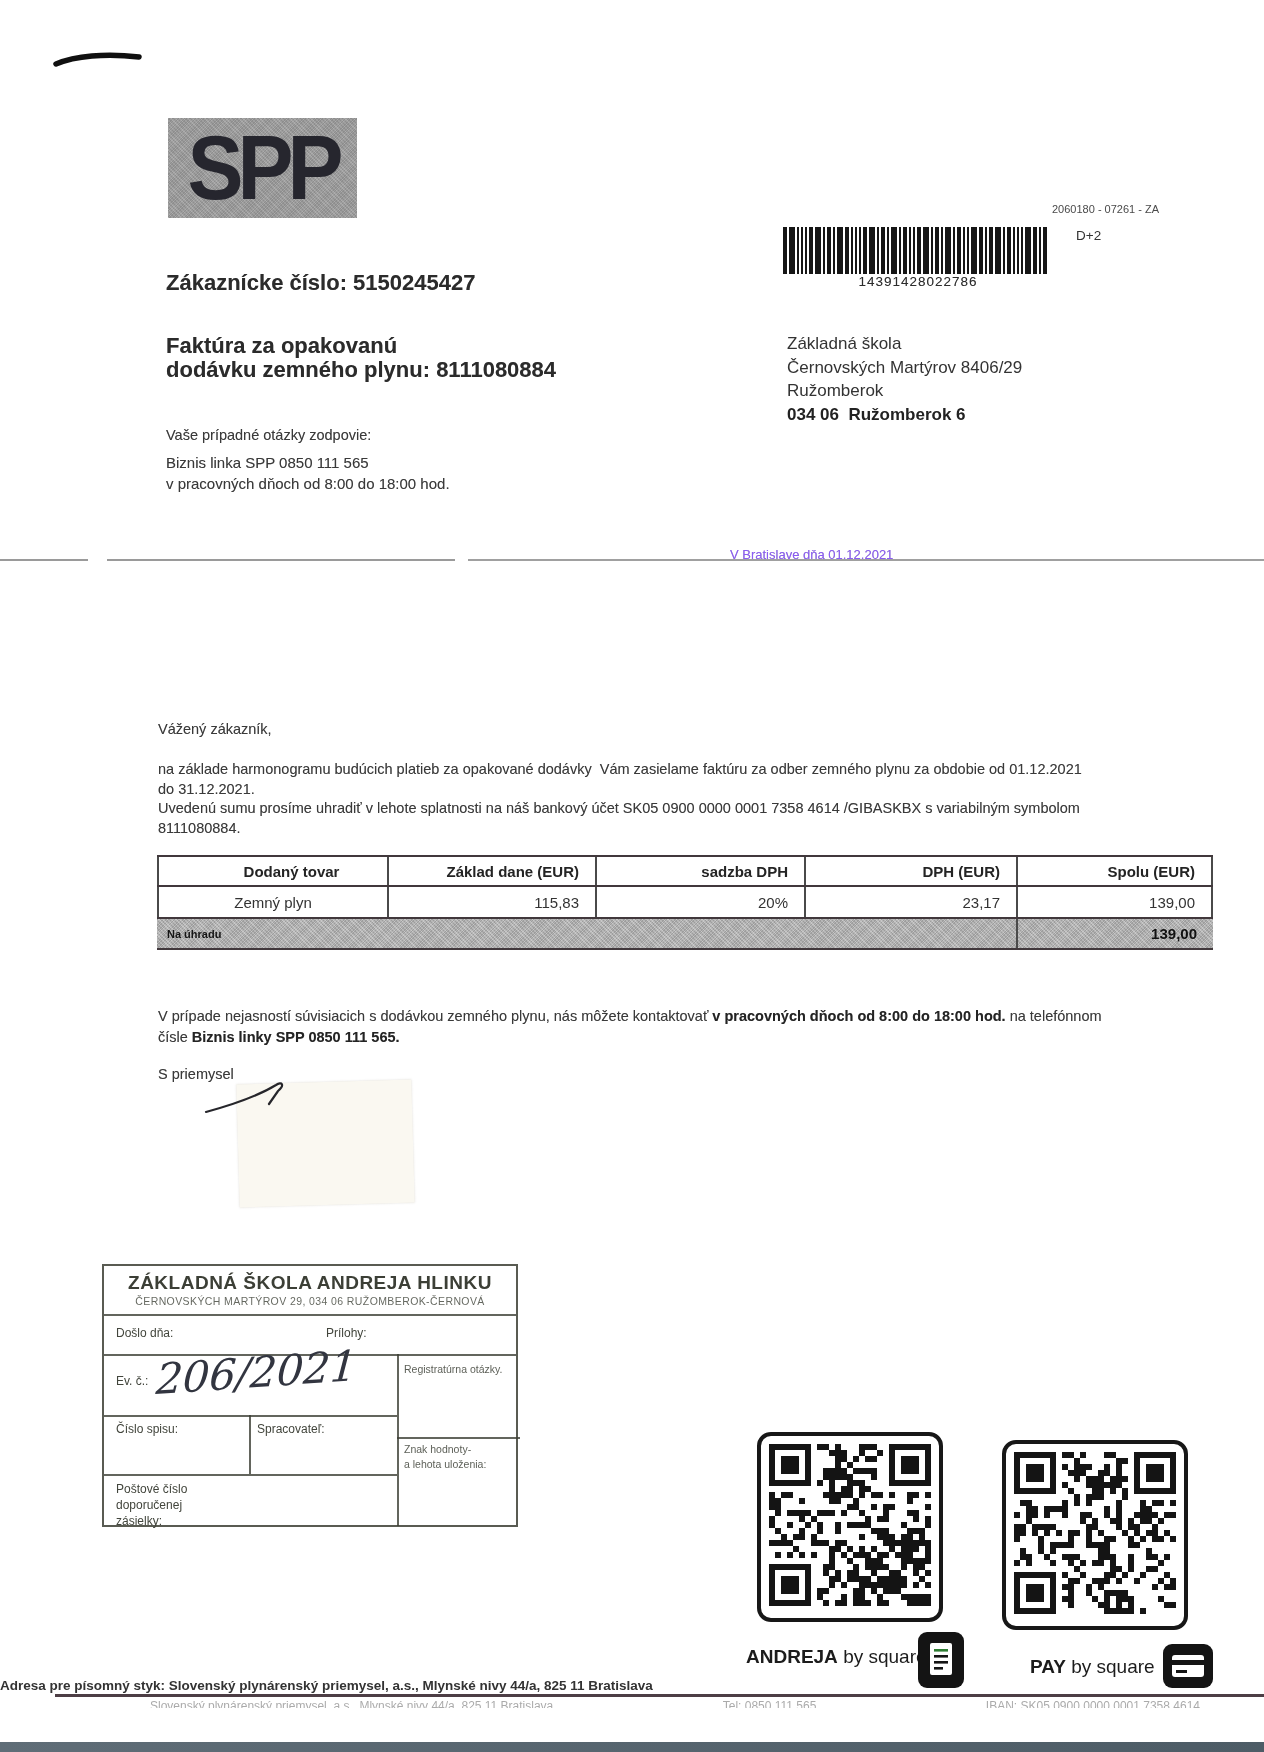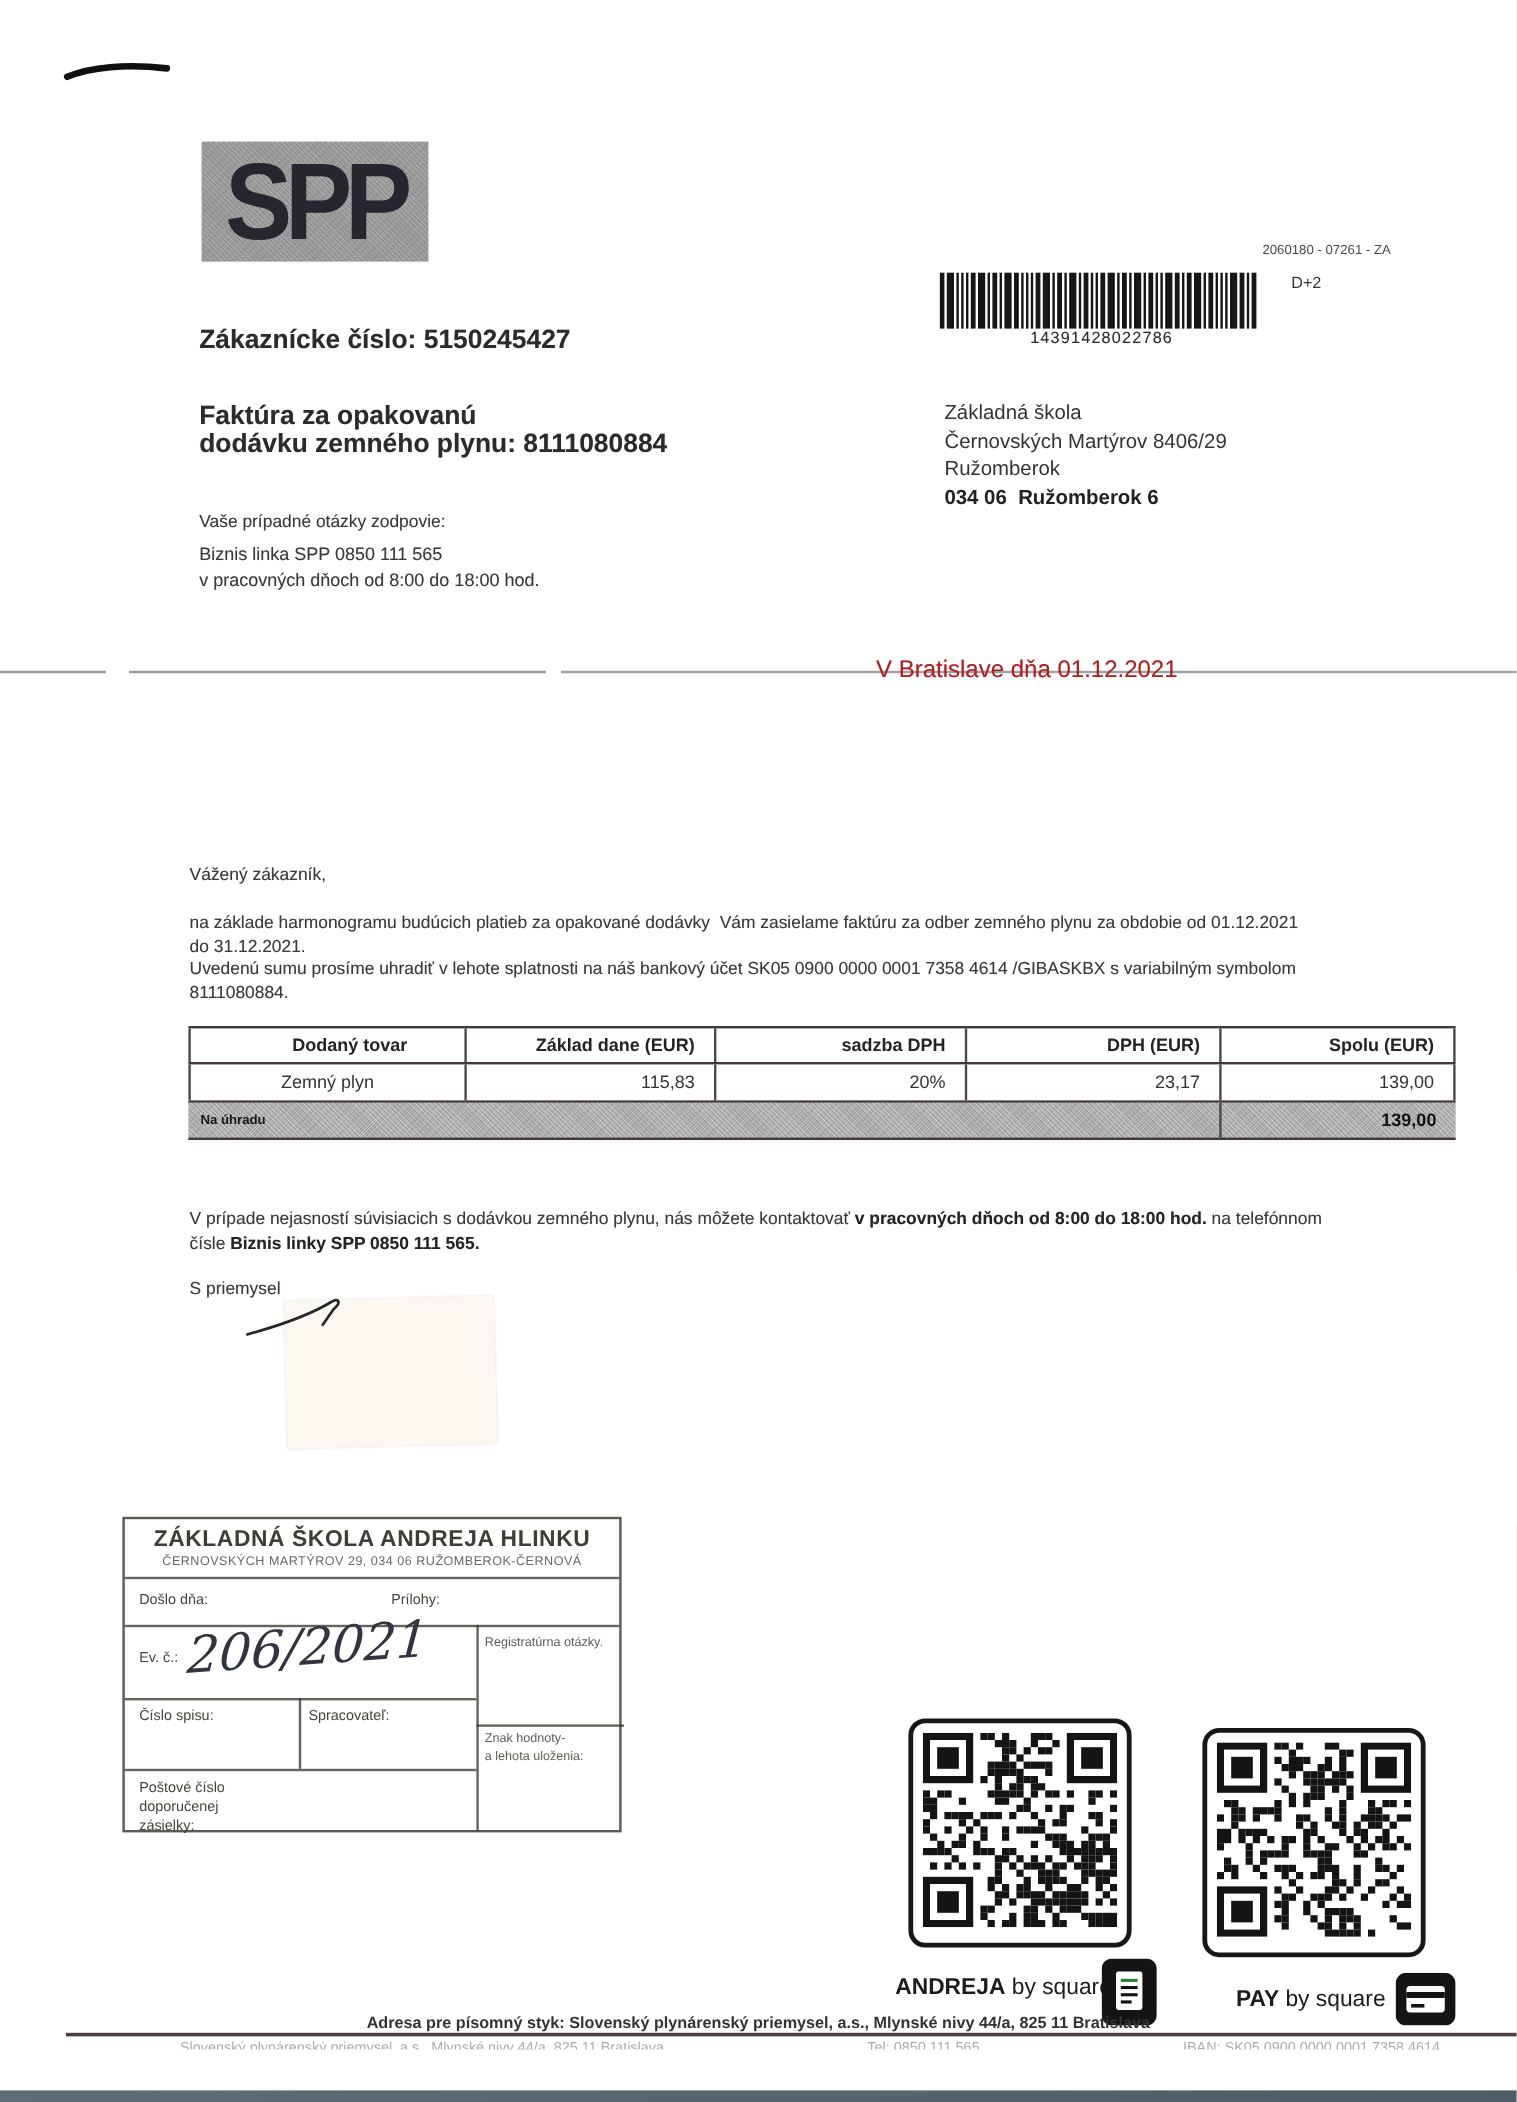--- a/index.html
+++ b/index.html
@@ -42,21 +42,21 @@
   .contact-line1 { left:166px; top:454px; font-size:15px; }
   .contact-line2 { left:166px; top:475px; font-size:15px; }
 
   .recipient { left:787px; top:332px; font-size:17px; line-height:23.5px; color:#333; }
   .recipient .last { font-weight:bold; color:#222; }
 
   .fold-line {
     left:0; top:559px; width:1264px; height:1.5px;
     background:linear-gradient(90deg,#9a9a9a 0 7%, transparent 7% 8.5%, #9a9a9a 8.5% 36%, transparent 36% 37%, #a0a0a0 37% 100%);
   }
-  .dateline { left:730px; top:547px; font-size:20px; color:#b91c1c; }
+  .dateline { left:730px; top:547px; font-size:13px; color:#8b5cf6; }
 
   .salutation { left:158px; top:721px; font-size:14.5px; }
   .para { left:158px; width:942px; font-size:14.5px; line-height:19.5px; }
   .para1 { top:760px; }
   .para2top { top:799px; }
 
   
   .invoice-table { left:157px; top:855px; width:1056px; border-top:2px solid #41383c; }
   .trow { display:flex; border-bottom:2px solid #41383c; }
   .tcell { box-sizing:border-box; border-left:2px solid #4a4a4a; padding:0 16px; display:flex; align-items:center; }
@@ -102,21 +102,21 @@
   
   .qr-frame { box-sizing:border-box; border:4px solid #171717; border-radius:14px; padding:8px; background:#fff; }
   .qr-invoice { left:757px; top:1432px; }
   .qr-pay { left:1002px; top:1440px; }
   .qr-label { font-size:19px; color:#1c1c1c; white-space:nowrap; }
   .lbl-invoice { left:746px; top:1646px; }
   .lbl-pay { left:1030px; top:1656px; }
   .icon-invoice { left:918px; top:1632px; }
   .icon-pay { left:1163px; top:1644px; }
 
-  .footer-address { left:0; top:1678px; width:1264px; text-align:center; font-size:13.5px; font-weight:bold; color:#333; }
+  .footer-address { left:0; top:1678px; width:1264px; text-align:left; font-size:13.5px; font-weight:bold; color:#333; }
   .footer-rule { left:55px; top:1694px; width:1209px; height:2.5px; background:#4d3e45; }
   .footer-clipped { left:150px; top:1699px; width:1050px; height:9px; overflow:hidden;
     font-size:12px; color:#666; opacity:.55; display:flex; justify-content:space-between; }
   .bottom-strip { left:0; top:1742px; width:1264px; height:10px;
     background:linear-gradient(90deg,#5f6d77,#4d5c66); }
 </style>
 </head>
 <body>
 
 <div class="page">

